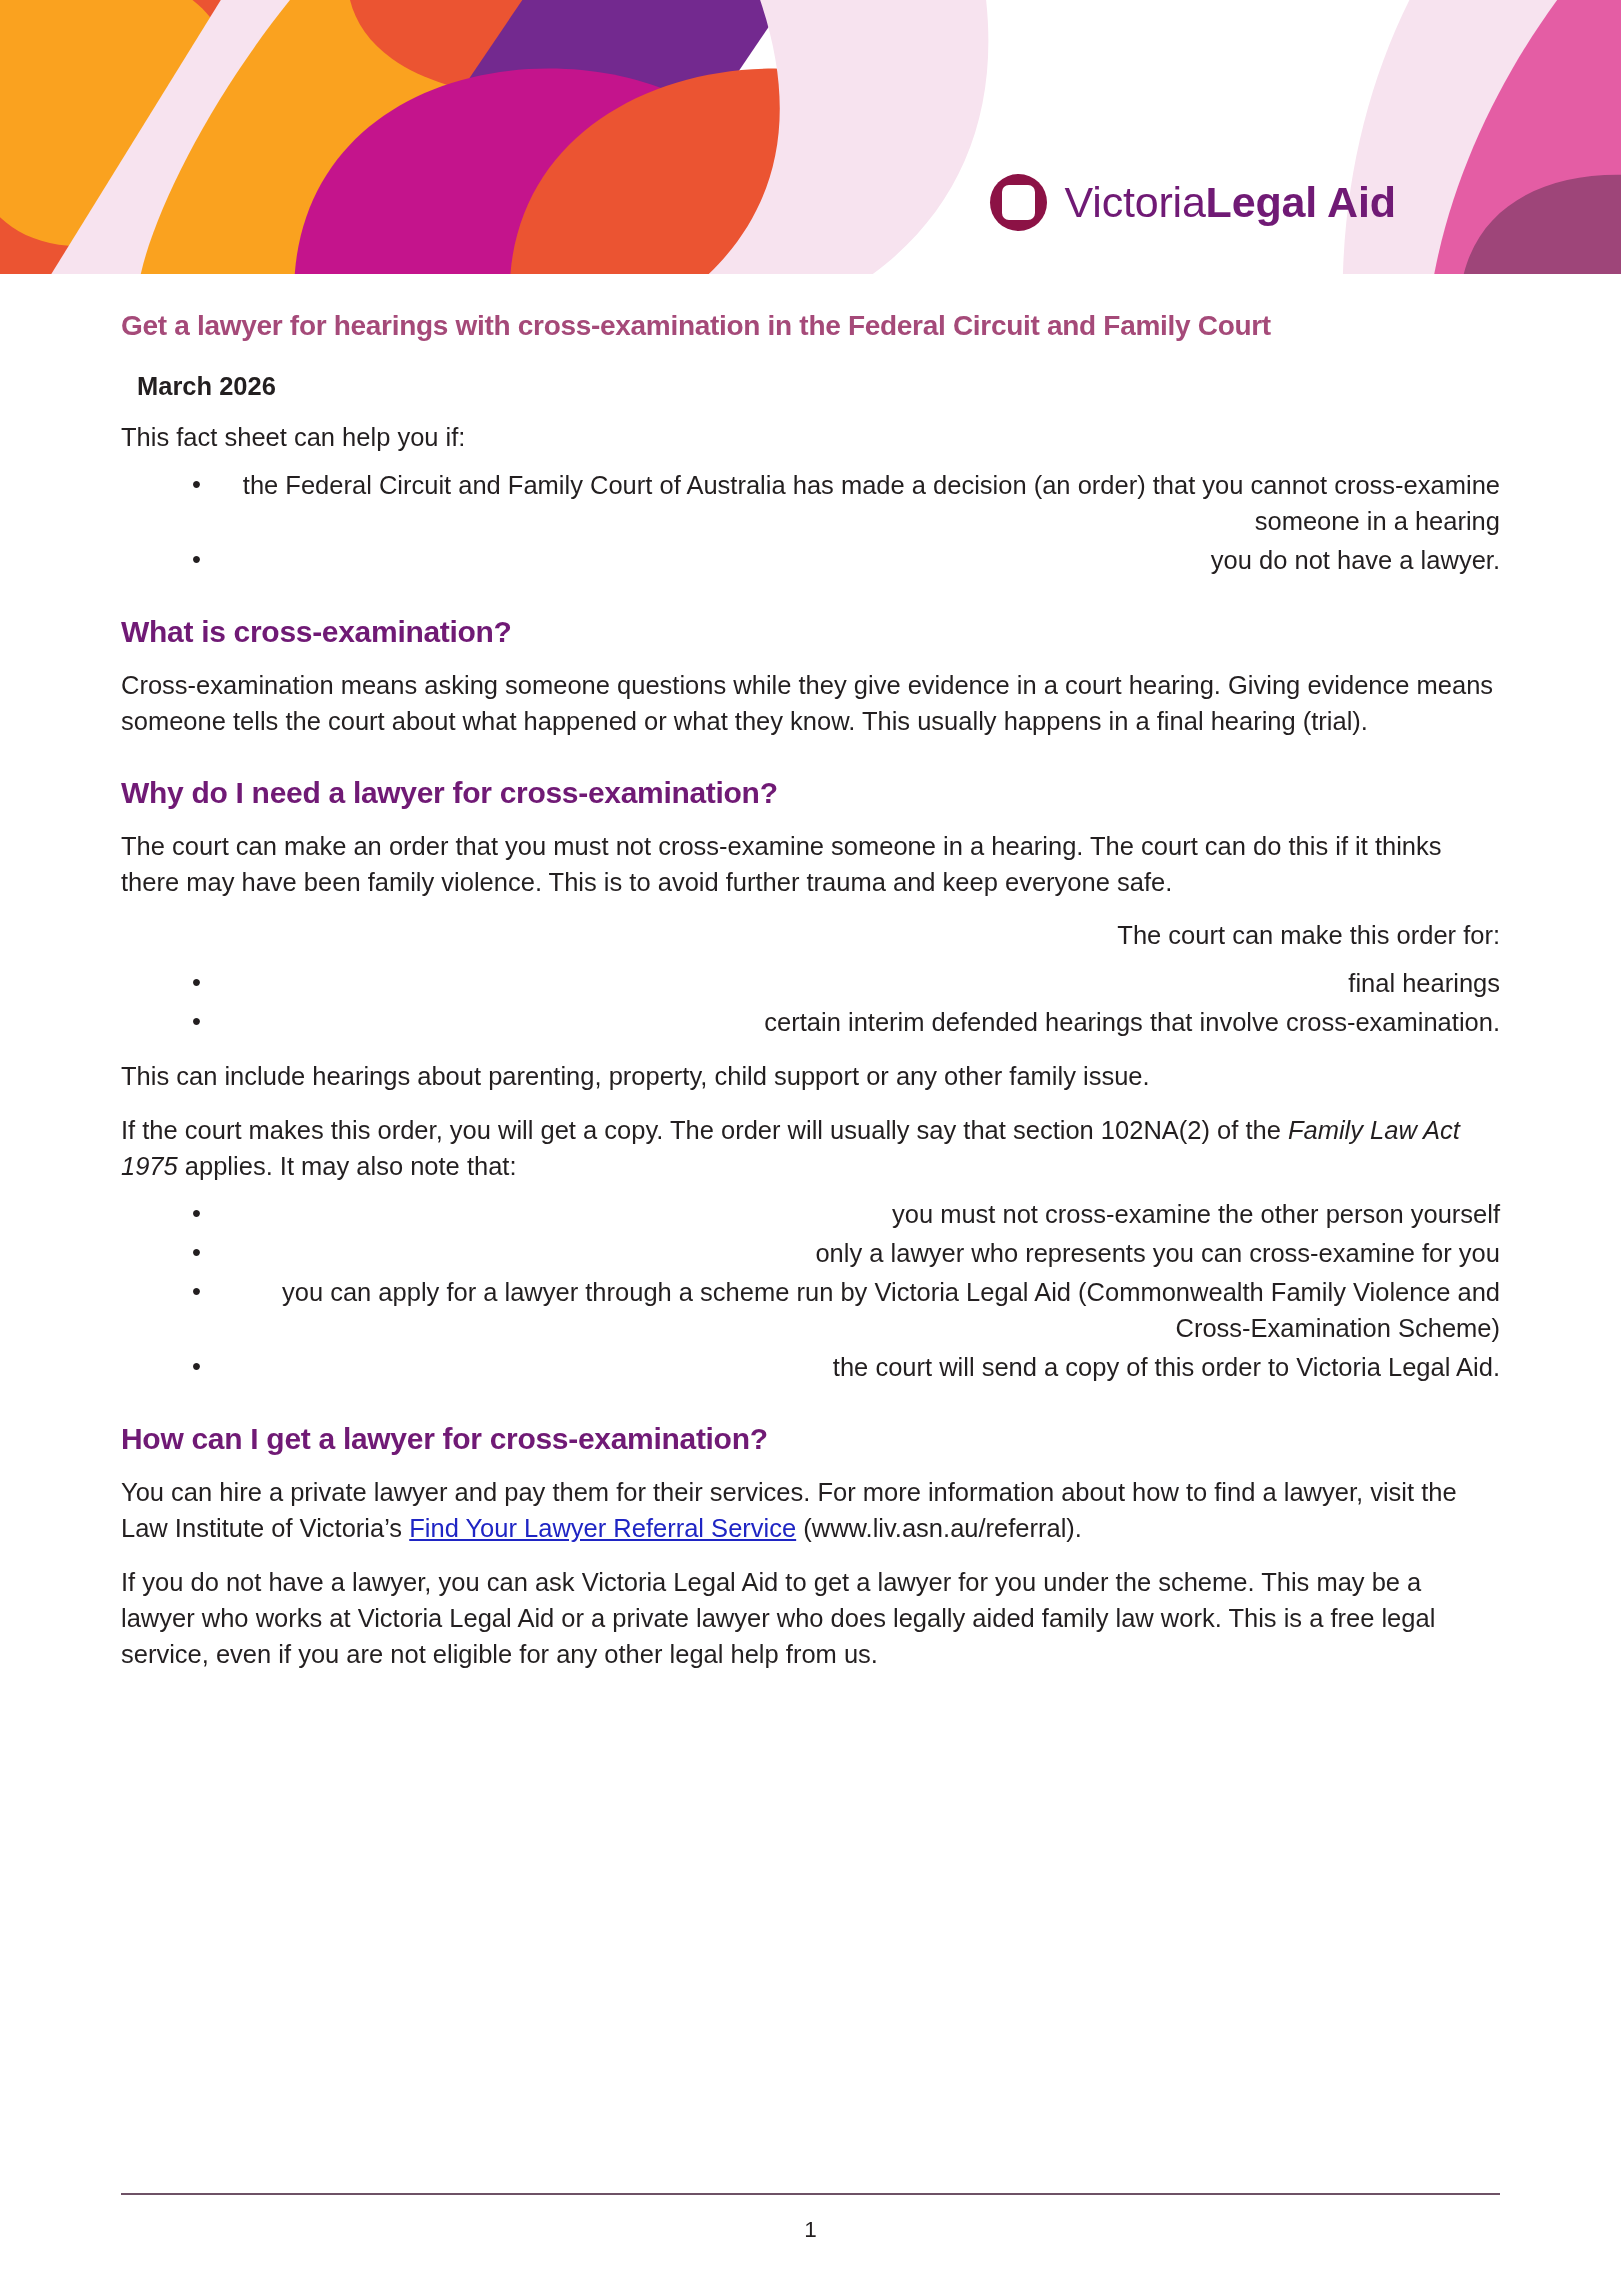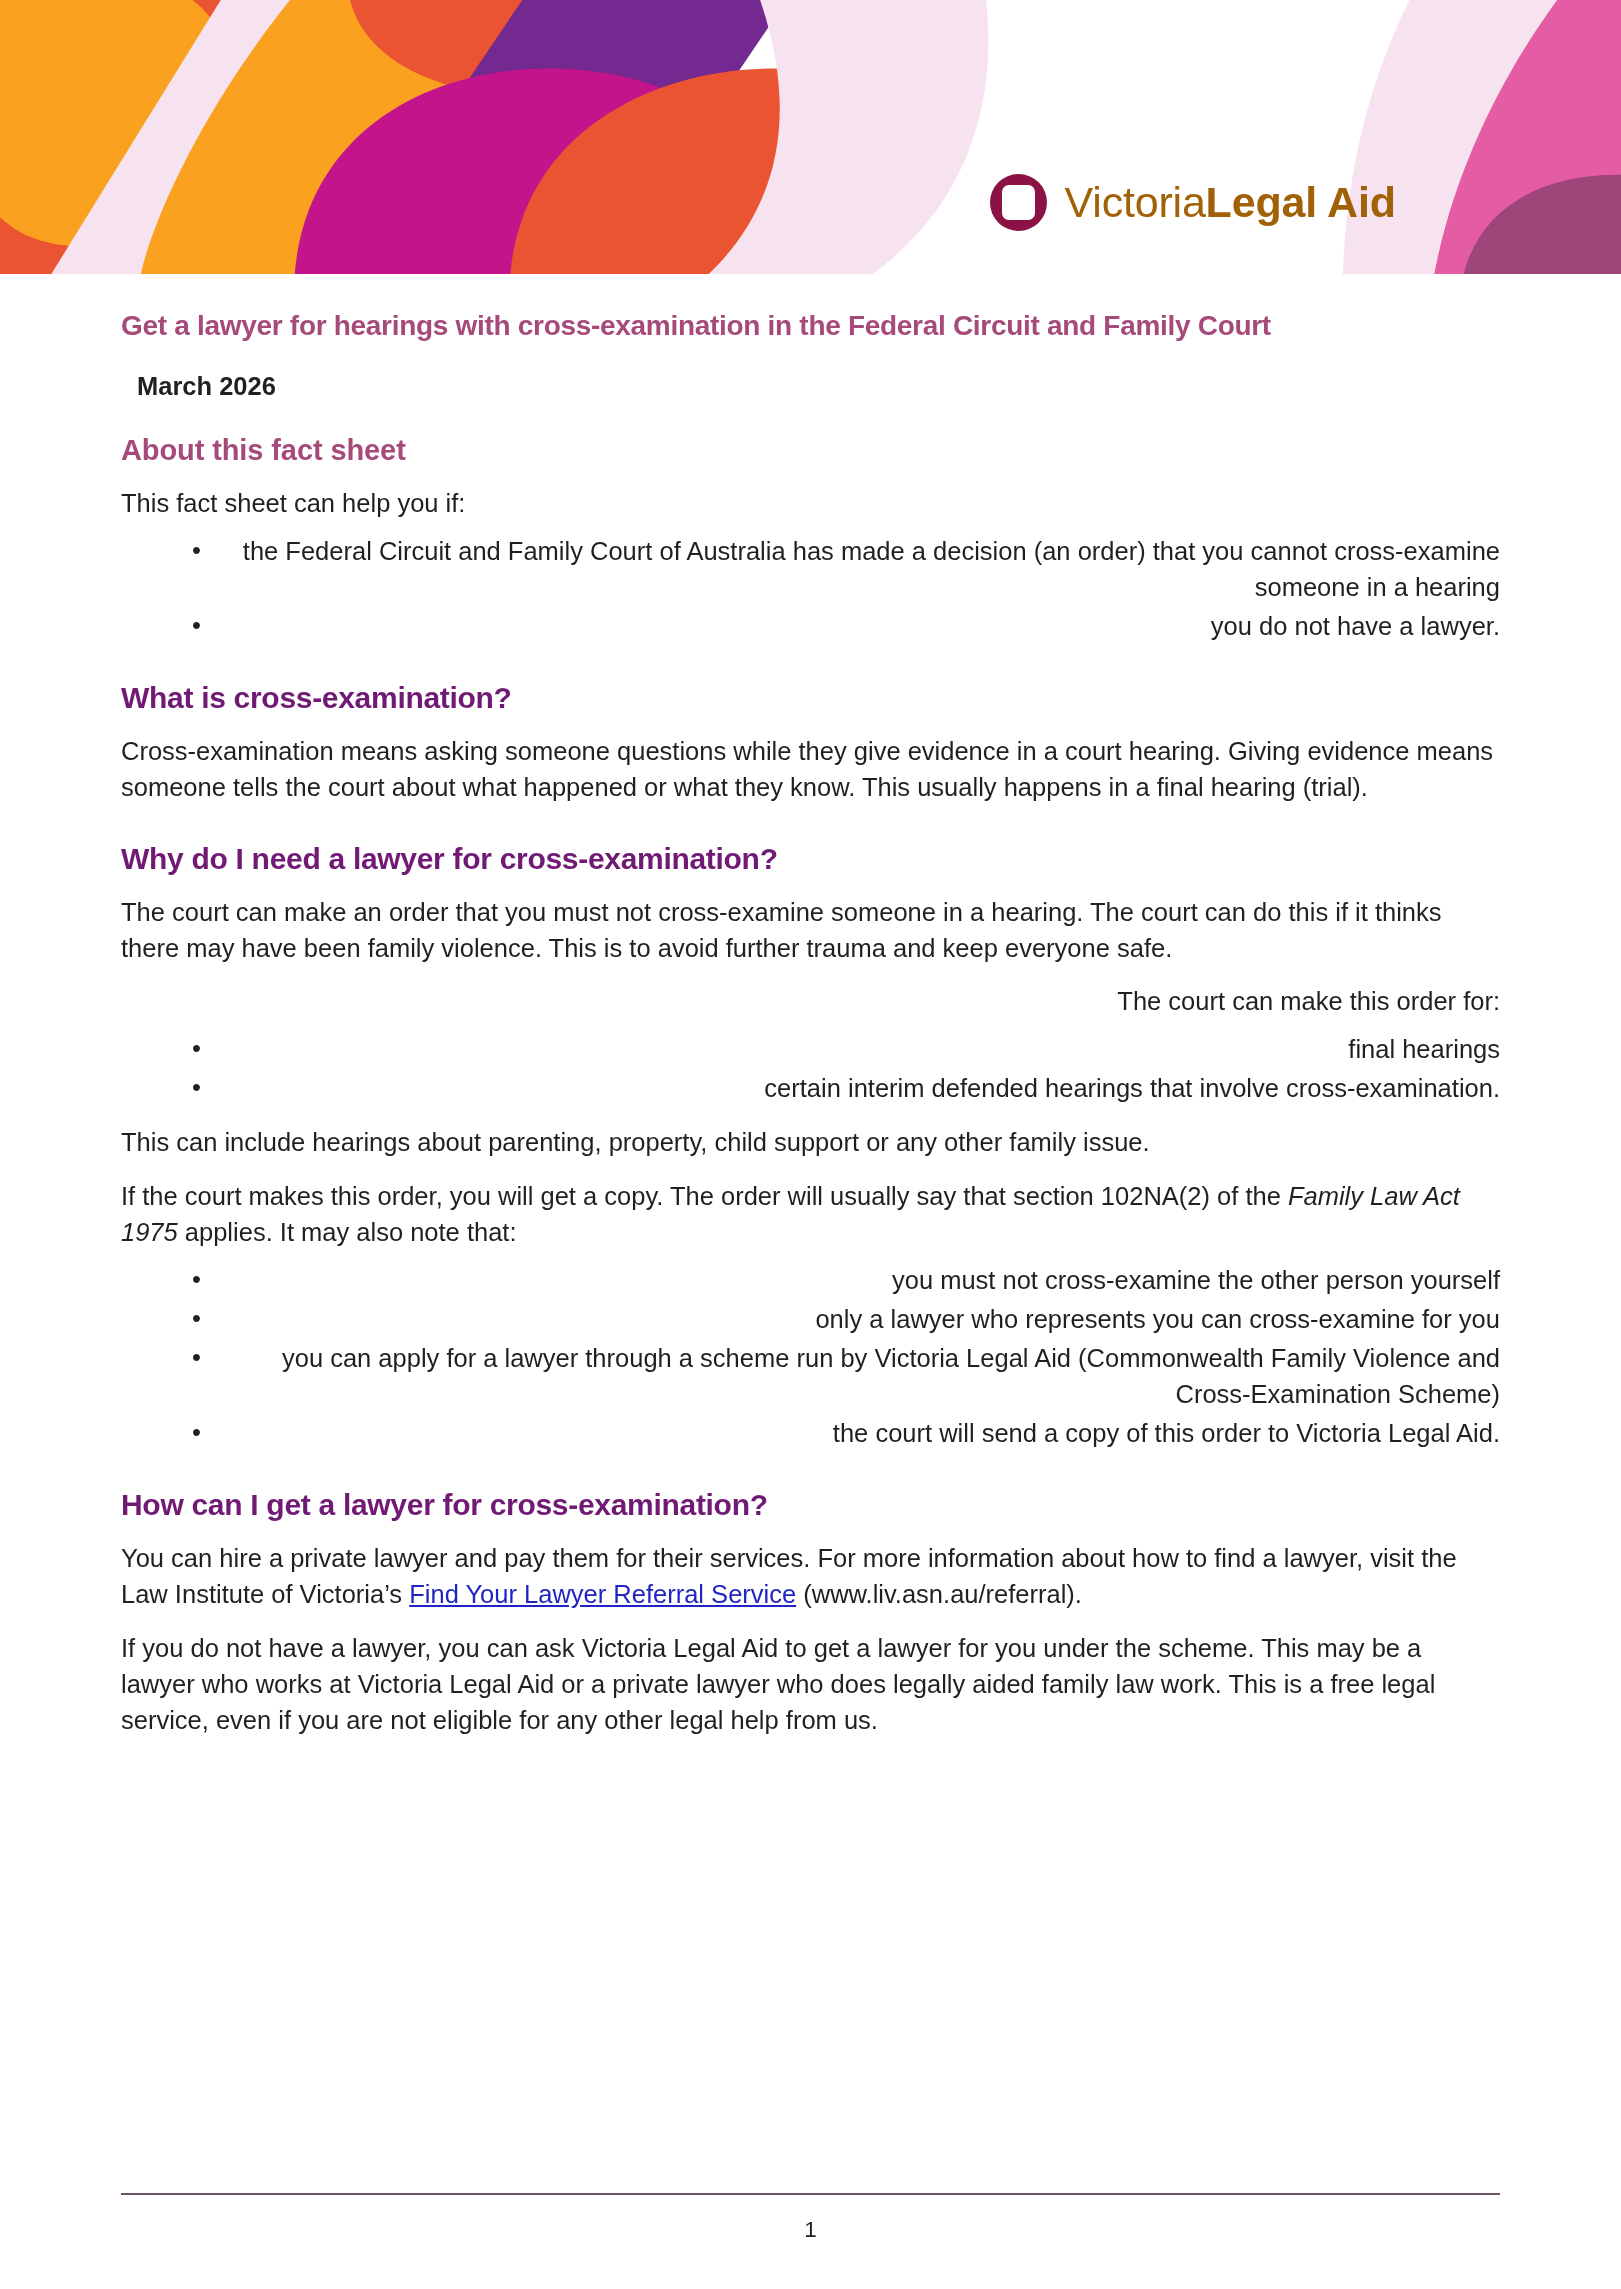--- a/index.html
+++ b/index.html
@@ -41,21 +41,21 @@
     flex: 0 0 auto;
   }
   .logo-mark .inner {
     width: 33px; height: 35px;
     border-radius: 6.9px;
     background: #ffffff;
   }
   .logo-text {
     font-size: 43px;
     line-height: 1;
-    color: #a16207;
+    color: #701a75;
     white-space: nowrap;
     letter-spacing: -0.2px;
   }
   .logo-text .thin { font-weight: 400; }
   .logo-text .bold { font-weight: 700; }
 
   
   .page {
     position: relative;
     padding: 0 121px 0 121px;
@@ -215,21 +215,20 @@
     </span>
   </div>
 </div>
 
 <div class="page">
 
   <h1 class="doc-title">Get a lawyer for hearings with cross-examination in the Federal Circuit and Family Court</h1>
 
   <p class="doc-date">March 2026</p>
 
-  <h2 class="sec-pink">About this fact sheet</h2>
   <p class="body">This fact sheet can help you if:</p>
   <ul class="bullets">
     <li>the Federal Circuit and Family Court of Australia has made a decision (an order) that you cannot cross-examine someone in a hearing</li>
     <li>you do not have a lawyer.</li>
   </ul>
 
   <h2 class="sec-dark">What is cross-examination?</h2>
   <p class="body">Cross-examination means asking someone questions while they give evidence in a court hearing. Giving evidence means someone tells the court about what happened or what they know. This usually happens in a final hearing (trial).</p>
 
   <h2 class="sec-dark">Why do I need a lawyer for cross-examination?</h2>

